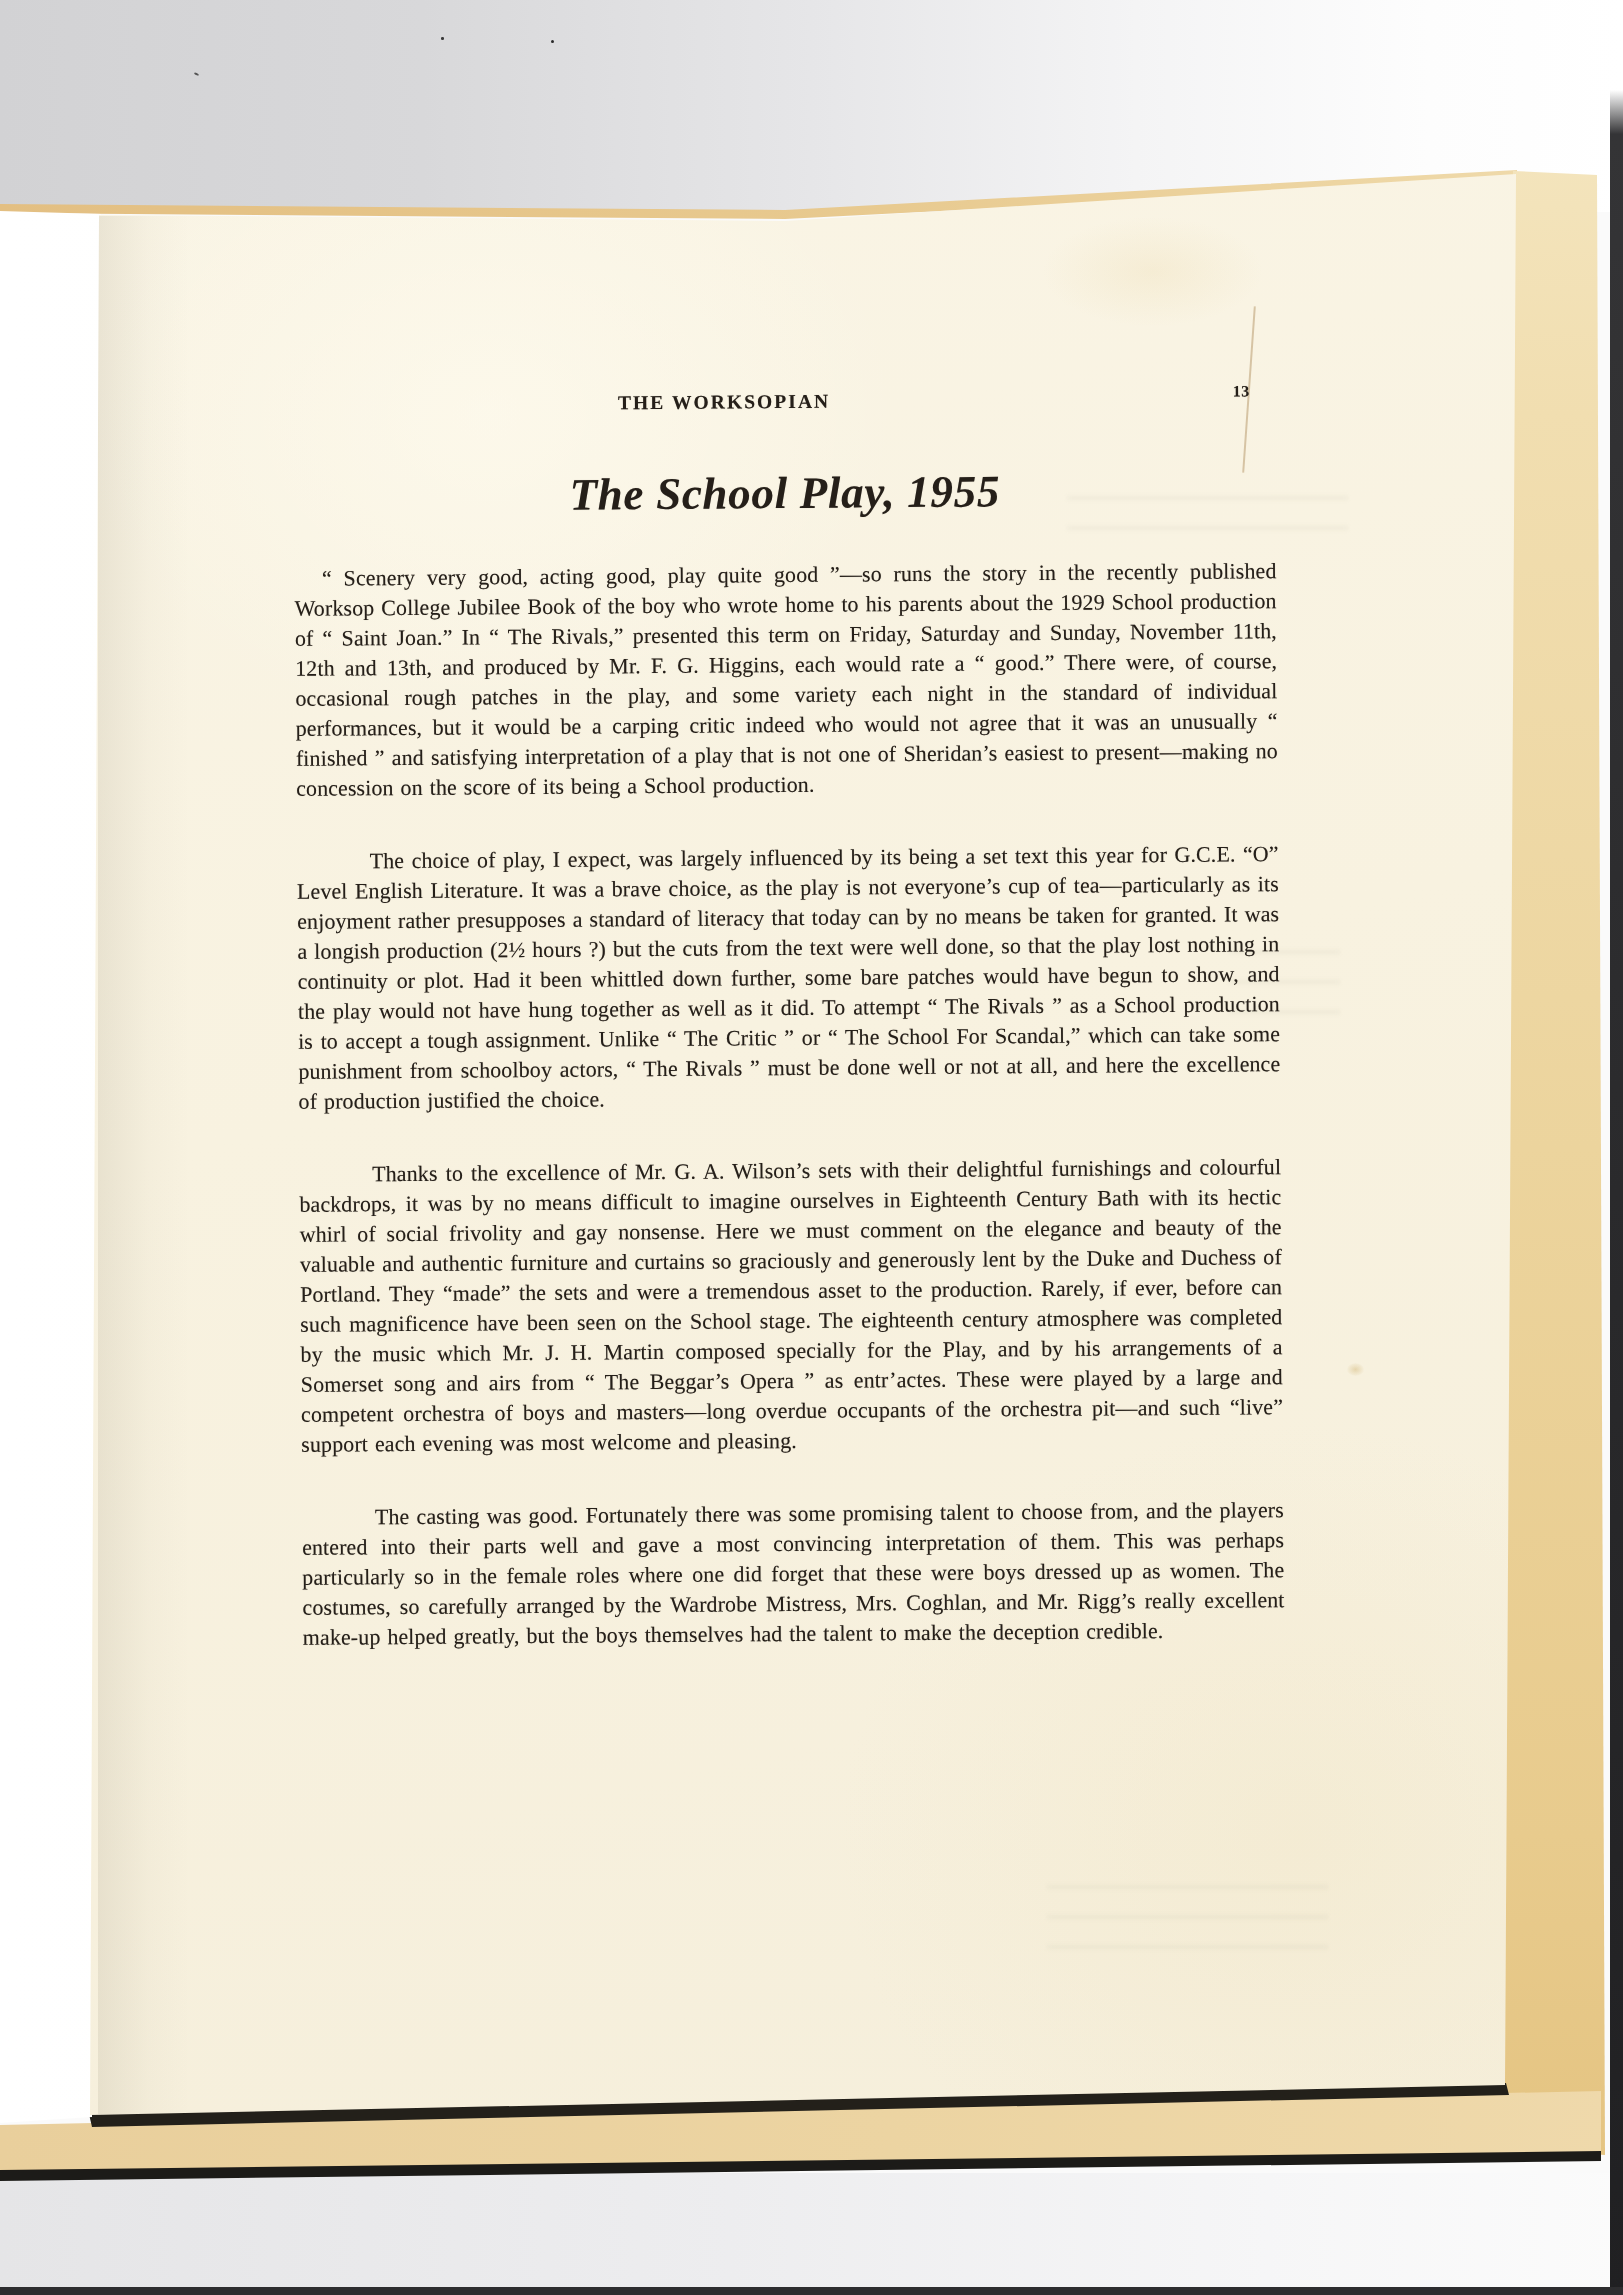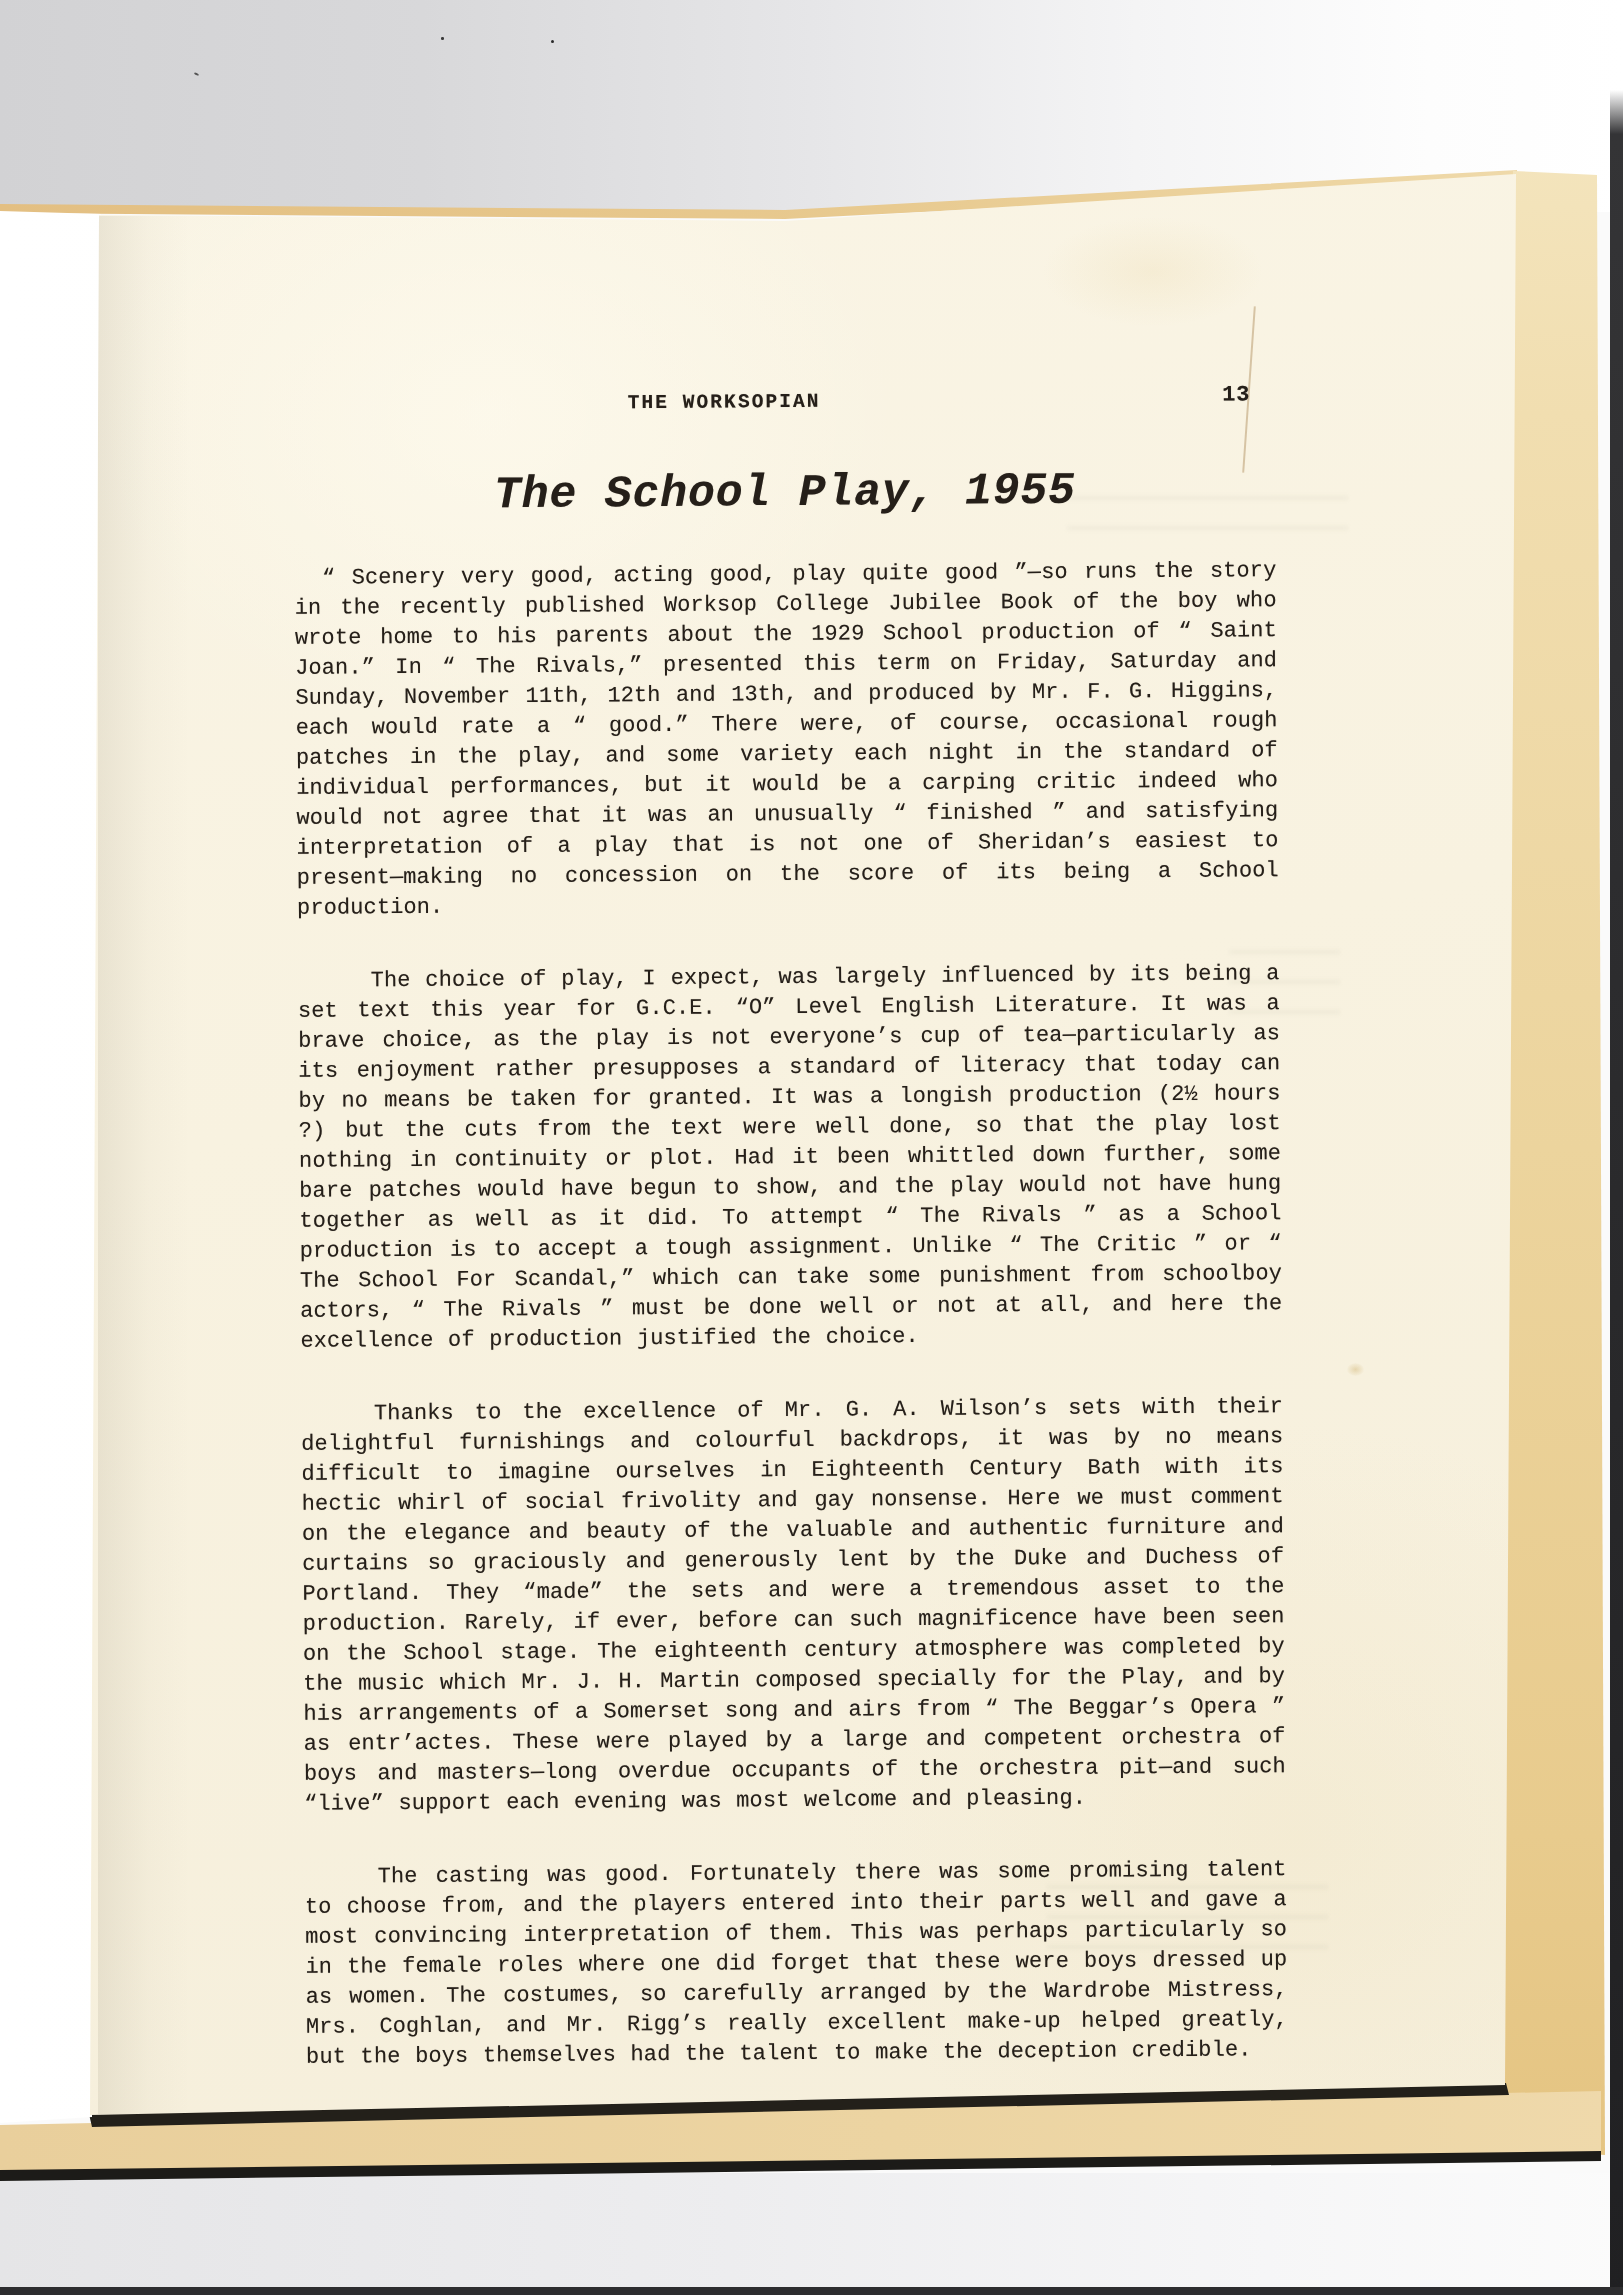--- a/index.html
+++ b/index.html
@@ -6,21 +6,21 @@
     margin: 0;
     padding: 0;
     background: #ffffff;
   }
   .canvas {
     position: relative;
     width: 1623px;
     height: 2295px;
     overflow: hidden;
     background: #fafafa;
-    font-family: Liberation Mono, monospace;
+    font-family: Liberation Serif, serif;
   }
   .layer {
     position: absolute;
     left: 0; top: 0;
     width: 1623px; height: 2295px;
     pointer-events: none;
   }
 
   
   .bg-top {
@@ -139,21 +139,21 @@
     text-align: center;
     padding-right: 120px;
     font-weight: bold;
     font-size: 19.6px;
     letter-spacing: 2px;
     text-shadow: 0 0 0.7px rgba(37,31,25,0.45);
   }
   .page-number {
     position: absolute;
     right: 25px; top: -5.2px;
-    font-size: 22px;
+    font-size: 16px;
     font-weight: bold;
     letter-spacing: 0.7px;
     text-shadow: 0 0 0.7px rgba(37,31,25,0.45);
     text-align: center;
   }
   .article-title {
     margin: 48px 0 0 0;
     text-align: center;
     font-style: italic;
     font-weight: bold;

